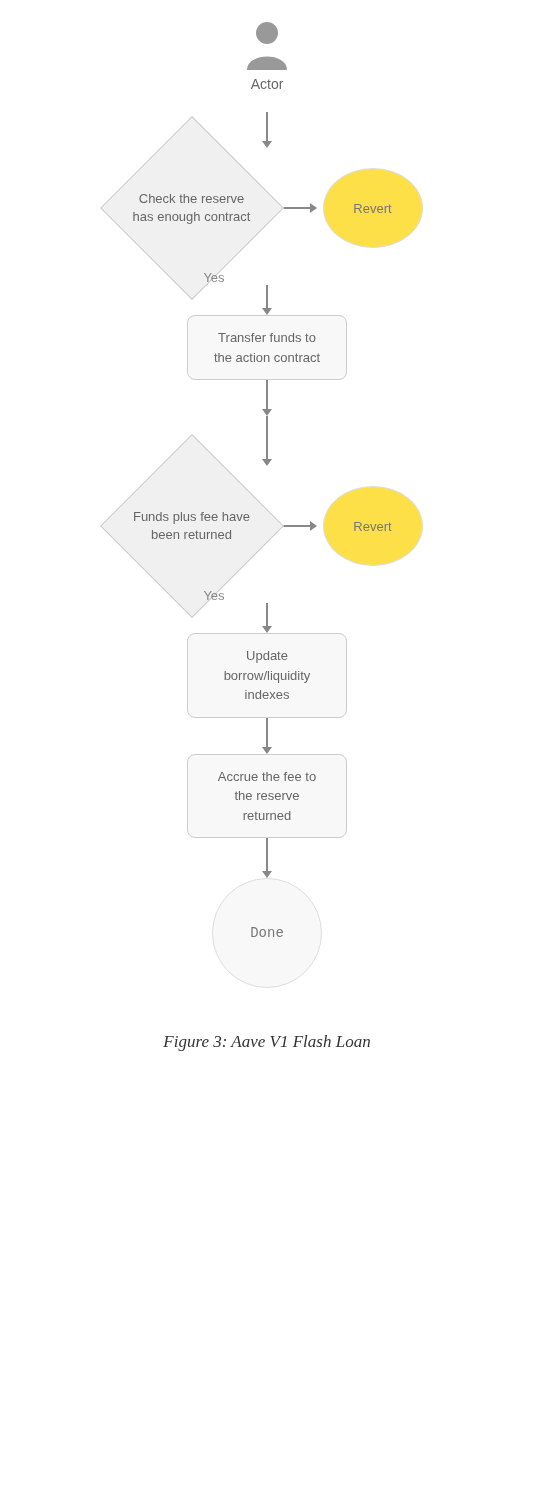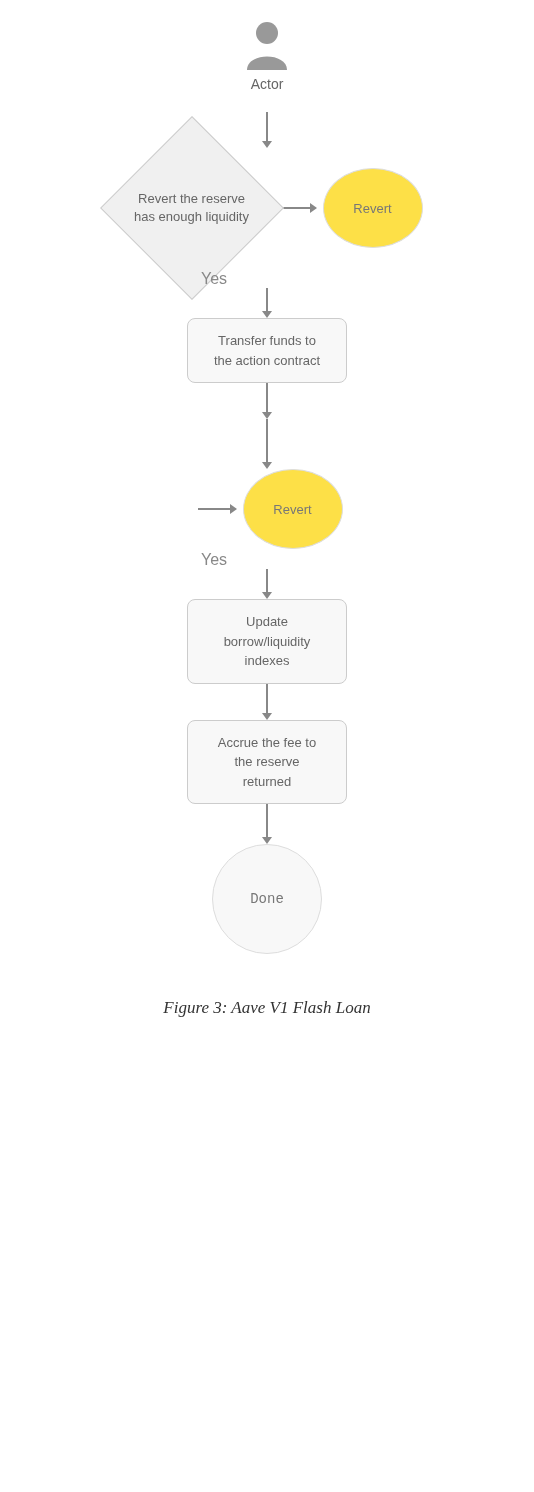--- a/index.html
+++ b/index.html
@@ -143,21 +143,21 @@
       display: flex;
       align-items: center;
       justify-content: center;
       font-size: 13px;
       color: #777;
       font-family: 'Arial', sans-serif;
     }
 
     
     .yes-label {
-      font-size: 16px;
+      font-size: 13px;
       color: #888;
       font-family: 'Arial', sans-serif;
       align-self: flex-start;
       margin-left: 185px;
     }
 
     
     .decision-row {
       display: flex;
       flex-direction: row;
@@ -205,21 +205,21 @@
 
   <div class="arrow-down">
     <div class="arrow-down-line"></div>
     <div class="arrow-down-head"></div>
   </div>
 
   <div class="decision-row">
     <div class="decision-row-inner">
       <div class="diamond-wrapper">
         <div class="diamond"></div>
-        <div class="diamond-text">Revert the reserve has enough liquidity</div>
+        <div class="diamond-text">Check the reserve has enough contract</div>
       </div>
 
       <div class="arrow-right-simple">
         <div class="arrow-right-line"></div>
         <div class="arrow-right-head"></div>
       </div>
       <div class="revert-circle">
         <span>Revert</span>
       </div>
     </div>
@@ -245,20 +245,24 @@
   </div>
 
 
   <div class="arrow-down" style="height:50px;">
     <div class="arrow-down-line"></div>
     <div class="arrow-down-head"></div>
   </div>
 
   <div class="decision-row">
     <div class="decision-row-inner">
+      <div class="diamond-wrapper">
+        <div class="diamond"></div>
+        <div class="diamond-text">Funds plus fee have been returned</div>
+      </div>
 
       <div class="arrow-right-simple">
         <div class="arrow-right-line"></div>
         <div class="arrow-right-head"></div>
       </div>
       <div class="revert-circle">
         <span>Revert</span>
       </div>
     </div>
   </div>

